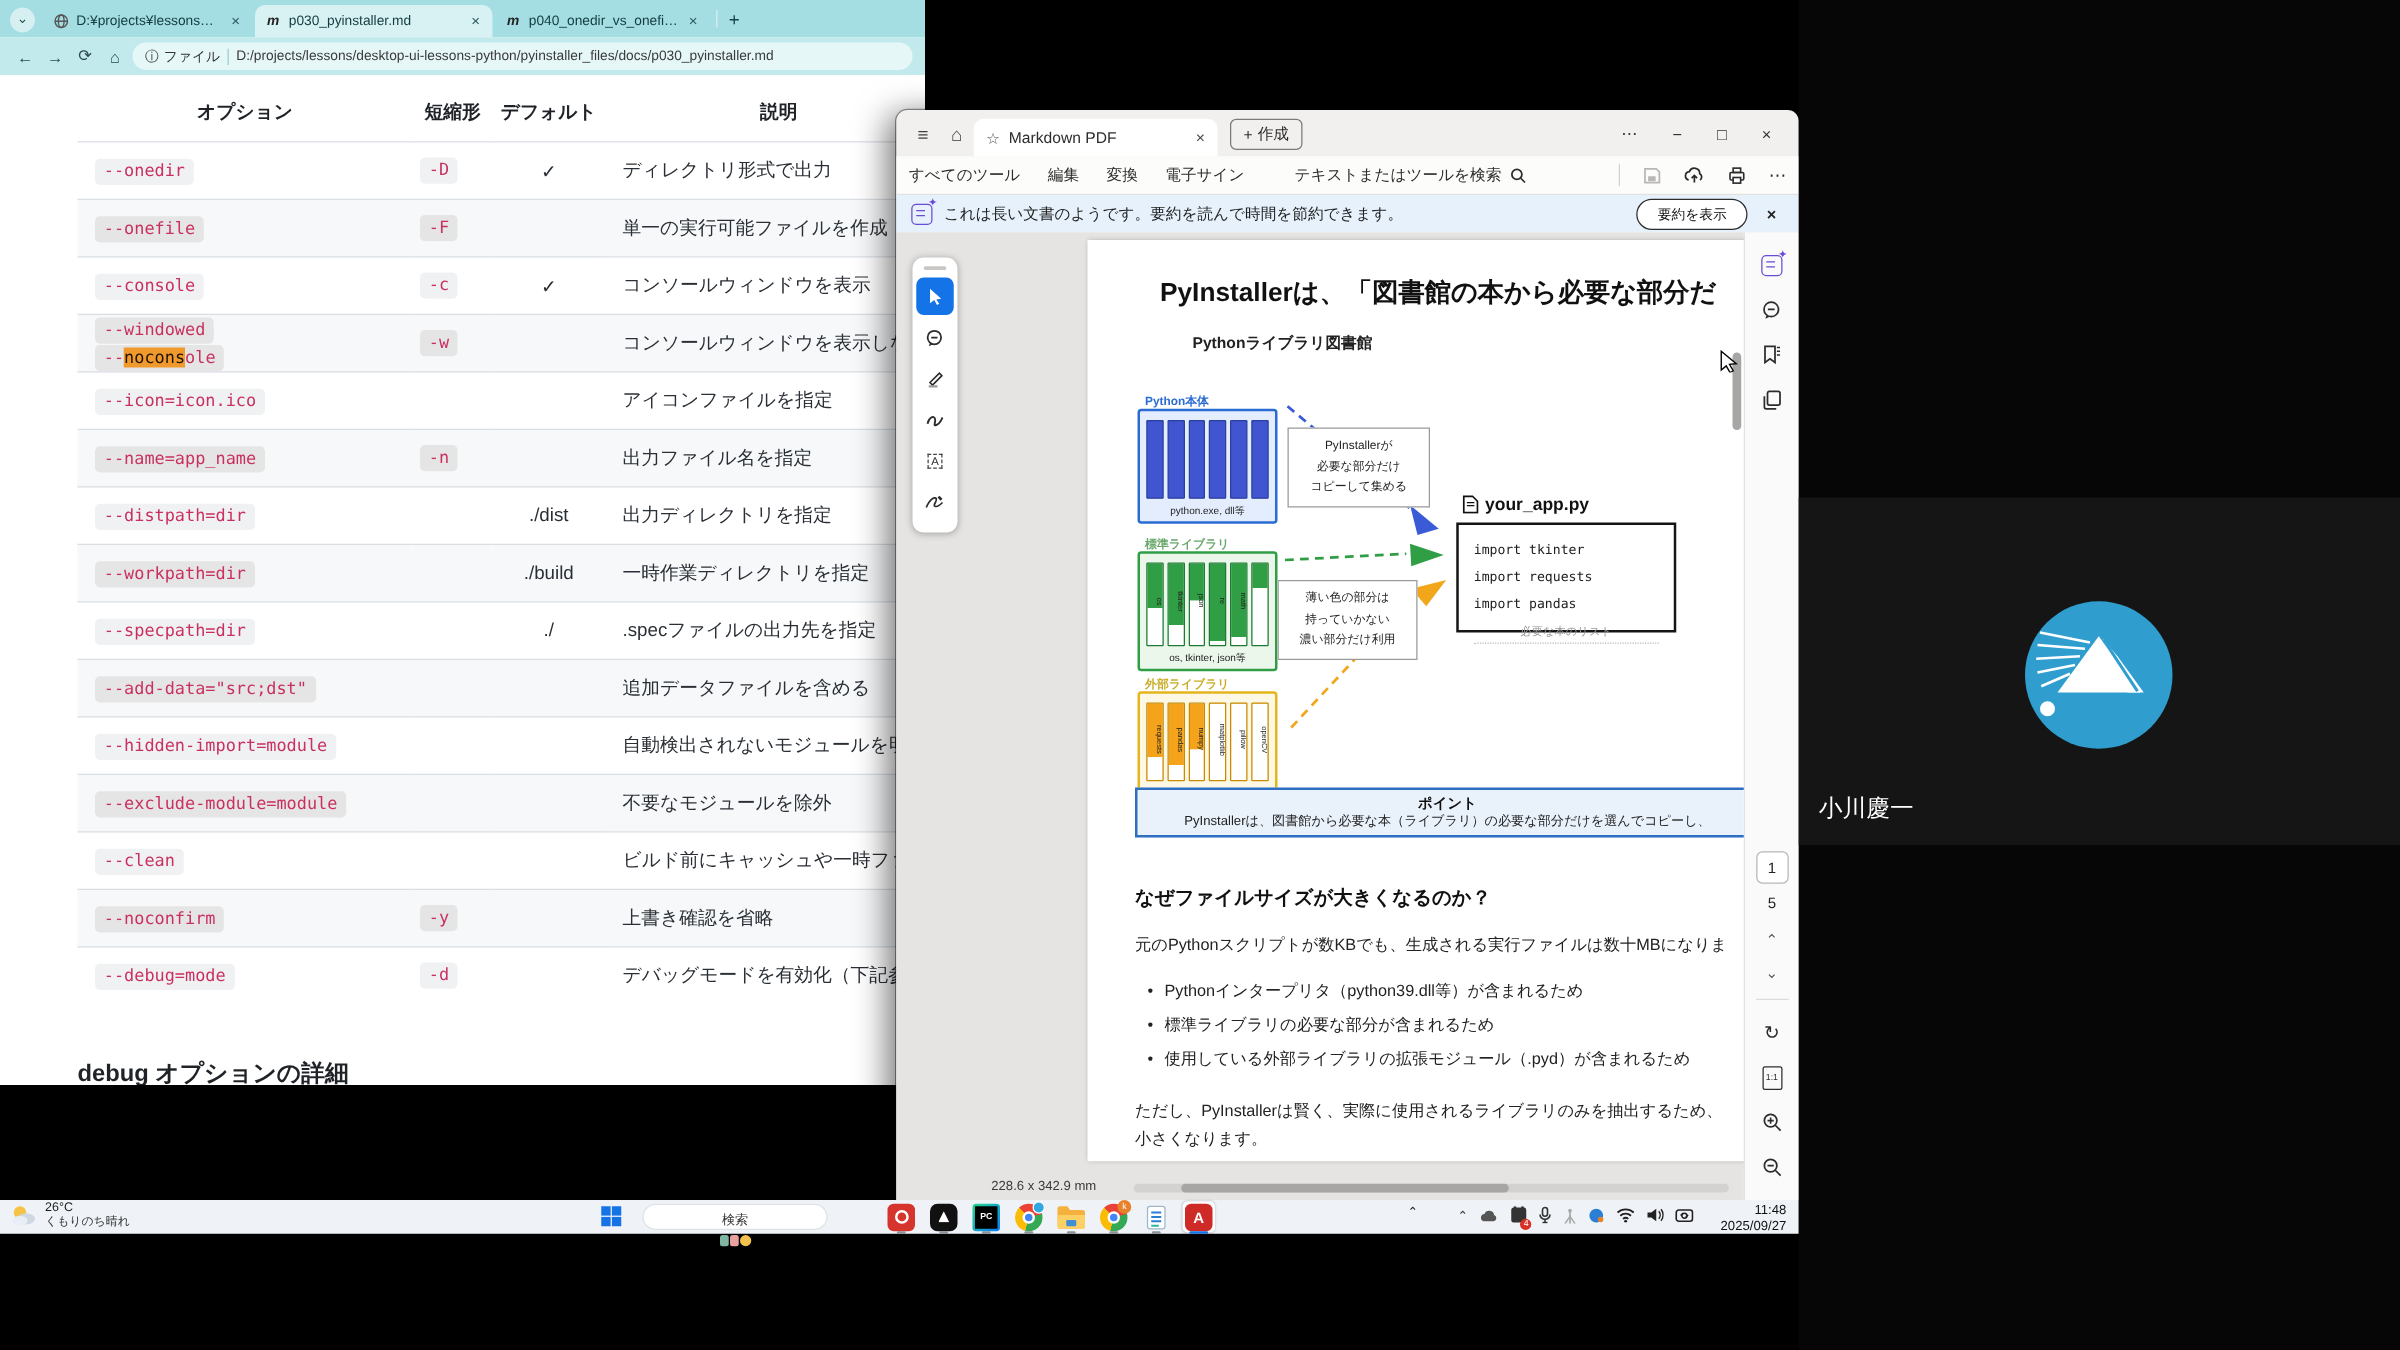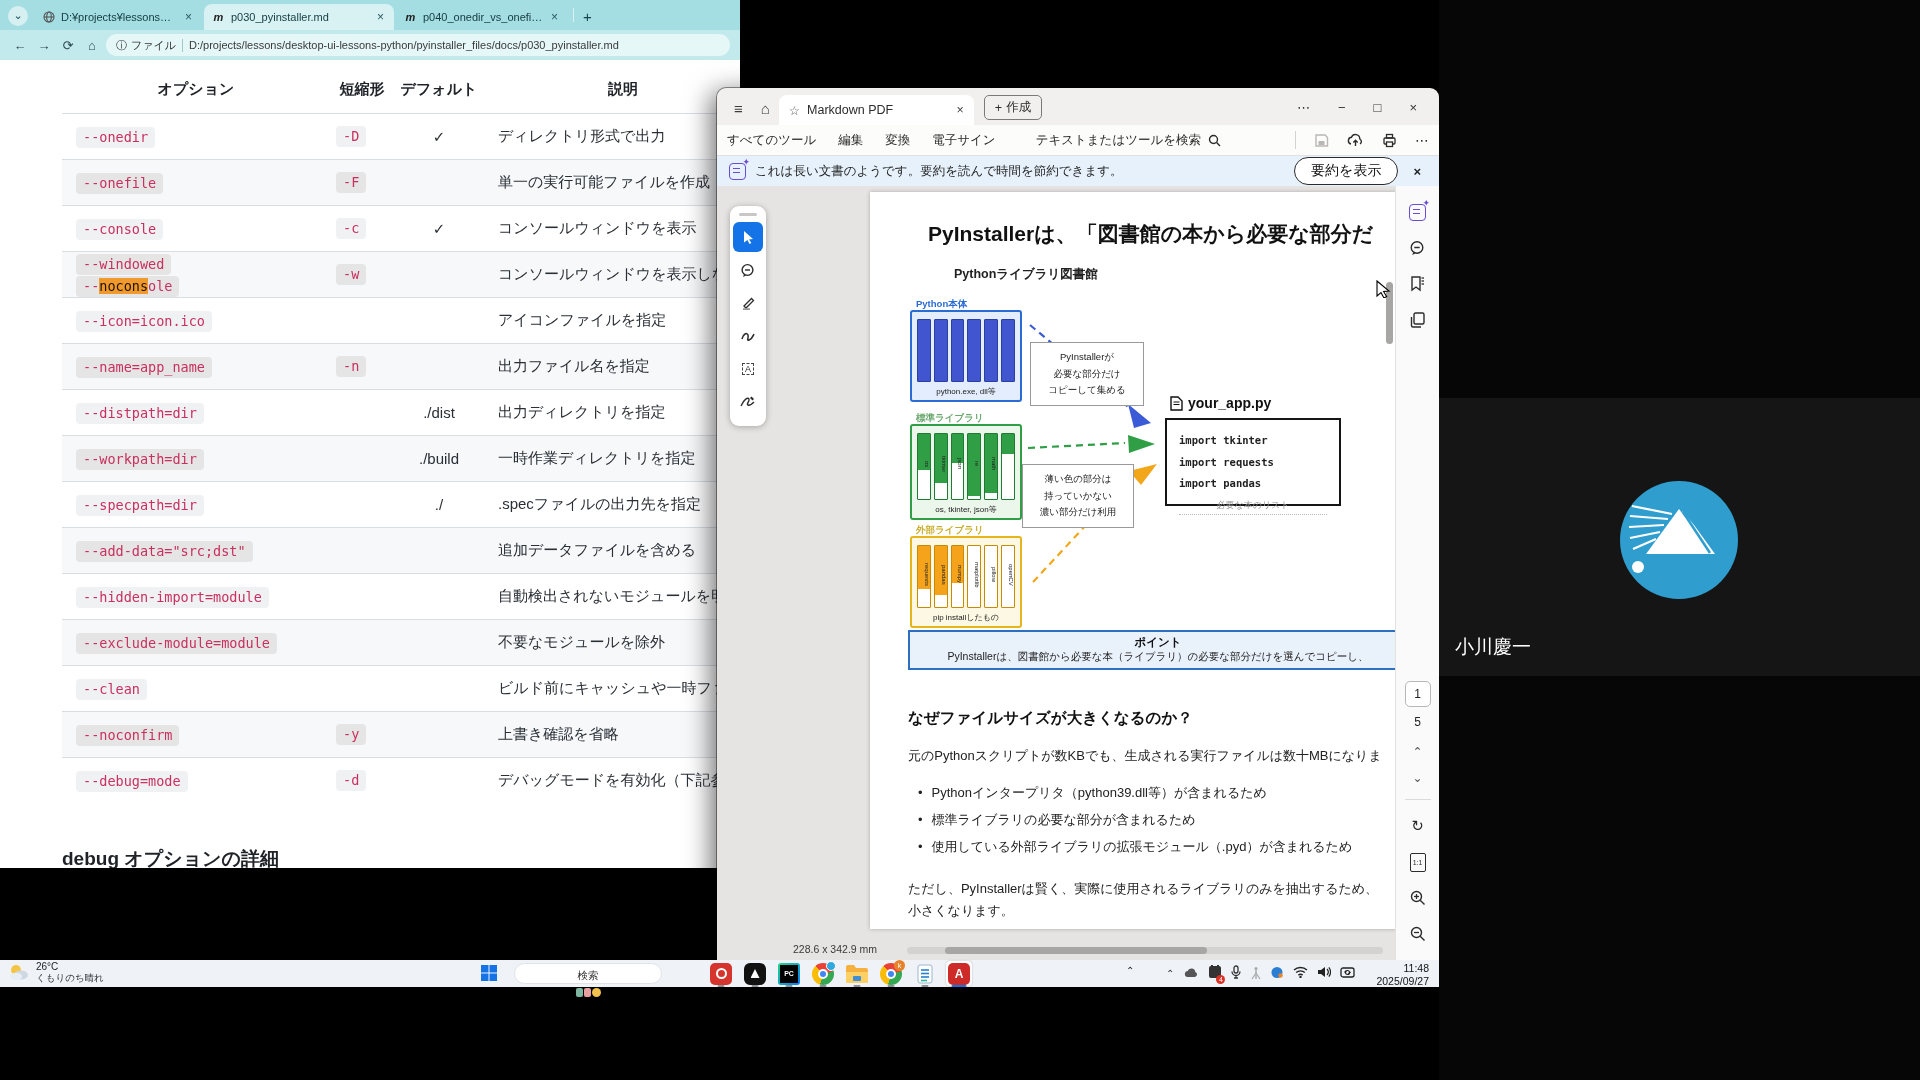--- a/index.html
+++ b/index.html
@@ -66,49 +66,49 @@
   .ac-menu { font-size:12.5px; color:#2c2c2c; margin-right:22px; white-space:nowrap; }
   .ac-search { display:flex; align-items:center; gap:7px; font-size:12.5px; color:#2c2c2c; margin-left:18px; white-space:nowrap; }
   .ac-tools-right { margin-left:auto; display:flex; align-items:center; gap:18px; }
   .ac-vdiv { width:1px; height:18px; background:#d4d2d0; }
   .ac-notice { height:30px; background:#e6f1fb; display:flex; align-items:center; padding:0 12px; gap:9px; flex:0 0 auto; }
   .ai-chip { width:17px; height:17px; border:1.6px solid #6a4bd4; border-radius:4px; position:relative; flex:0 0 auto; }
   .ai-chip:before { content:""; position:absolute; left:3px; top:4px; width:7px; height:1.6px; background:#6a4bd4; box-shadow:0 4px 0 #6a4bd4; }
   .ai-chip:after { content:"✦"; position:absolute; right:-5px; top:-7px; font-size:9px; color:#6a4bd4; }
   .ac-notice .msg { font-size:12.5px; color:#1e1e1e; white-space:nowrap; overflow:hidden; }
   .pill-btn { margin-left:auto; border:1.5px solid #2c2c2c; border-radius:15px; background:#fff;
-              padding:4px 16px; font-size:14px; color:#111; white-space:nowrap; }
+              padding:4px 16px; font-size:11px; color:#111; white-space:nowrap; }
   .notice-x { font-size:13px; font-weight:700; color:#222; padding:0 6px; }
 
   .ac-main { flex:1; display:flex; min-height:0; }
   .ac-doc { flex:1; position:relative; background:#e5e4e2; overflow:hidden; }
   .ac-floattools { position:absolute; left:13px; top:20px; width:36px; background:#fff; border-radius:9px;
                    box-shadow:0 1px 6px rgba(0,0,0,.28); padding:5px 3px 6px; z-index:5; }
   .ft-grip { width:18px; height:3px; border-radius:2px; background:#c9c7c5; margin:2px auto 6px; }
   .ft-btn { width:30px; height:30px; border-radius:6px; display:flex; align-items:center; justify-content:center;
             margin:3px auto; font-size:15px; color:#2c2c2c; }
   .ft-btn.active { background:#1473e6; color:#fff; }
   .tbox { border:1px dashed #444; font-size:9px; padding:0 2px; }
 
   .pdf-page { position:absolute; left:153px; top:6px; width:560px; height:737px; background:#fff;
               box-shadow:0 0 4px rgba(0,0,0,.25); overflow:hidden; }
   .pdf-title { position:absolute; left:58px; top:28px; font-size:21px; font-weight:700; color:#111; white-space:nowrap; }
   .pdf-sublabel { position:absolute; left:84px; top:74px; font-size:12.5px; font-weight:700; color:#222; }
-  .shelf { position:absolute; left:40px; width:112px; border-radius:3px; }
+  .shelf { position:absolute; left:40px; width:112px; border-radius:3px;margin-top:17px; }
   .shelf-label { position:absolute; top:-14px; left:4px; font-size:9.5px; font-weight:700; white-space:nowrap; }
   .shelf-bars { position:absolute; left:5px; right:5px; top:7px; bottom:18px; display:flex; gap:3px; align-items:flex-end; }
   .shelf-bar { flex:1; position:relative; height:100%; border-radius:1px; }
   .bar-tag { position:absolute; left:0; right:0; top:4px; writing-mode:vertical-rl; font-size:6px; color:#222;
              text-align:center; line-height:1; margin:auto; height:80%; overflow:hidden; }
   .shelf-caption { position:absolute; left:0; right:0; bottom:3px; text-align:center; font-size:8px; color:#222; white-space:nowrap; }
   .callout { position:absolute; border:1px solid #9a9a9a; background:#fff; font-size:9.5px; color:#222;
              text-align:center; padding:6px 4px; line-height:1.75; }
   .app-header { position:absolute; display:flex; align-items:center; gap:5px; font-size:14px; font-weight:700; color:#111; }
   .app-box { position:absolute; border:2.5px solid #151515; background:#fff; padding:10px 12px 6px; }
-  .app-box .imp { font-family:"DejaVu Sans Mono","Liberation Mono",monospace; font-size:10.5px; color:#222; line-height:2.05; white-space:nowrap;font-weight:bold; }
+  .app-box .imp { font-family:"DejaVu Sans Mono","Liberation Mono",monospace; font-size:10.5px; color:#222; line-height:2.05; white-space:nowrap; }
   .app-note { font-size:9px; color:#9a9a9a; text-align:center; margin-top:4px; border-bottom:1px dotted #bbb; padding-bottom:2px; }
   .point-box { position:absolute; left:38px; top:438px; width:500px; height:40px; border:2px solid #2f6fc1;
                background:#e9f1fb; text-align:center; overflow:hidden; }
   .point-title { font-size:11.5px; font-weight:700; color:#111; margin-top:3px; }
   .point-text { font-size:10.5px; color:#222; white-space:nowrap; }
   .sec-heading { position:absolute; left:38px; top:516px; font-size:15.5px; font-weight:700; color:#111; white-space:nowrap; }
   .pdf-para { position:absolute; left:38px; font-size:13px; color:#222; white-space:nowrap; }
   .pdf-bullets { position:absolute; left:48px; top:592px; font-size:13px; color:#222; }
   .pdf-bullets div { margin-bottom:9px; white-space:nowrap; }
   .pdf-bullets div:before { content:"•"; margin-right:9px; }

